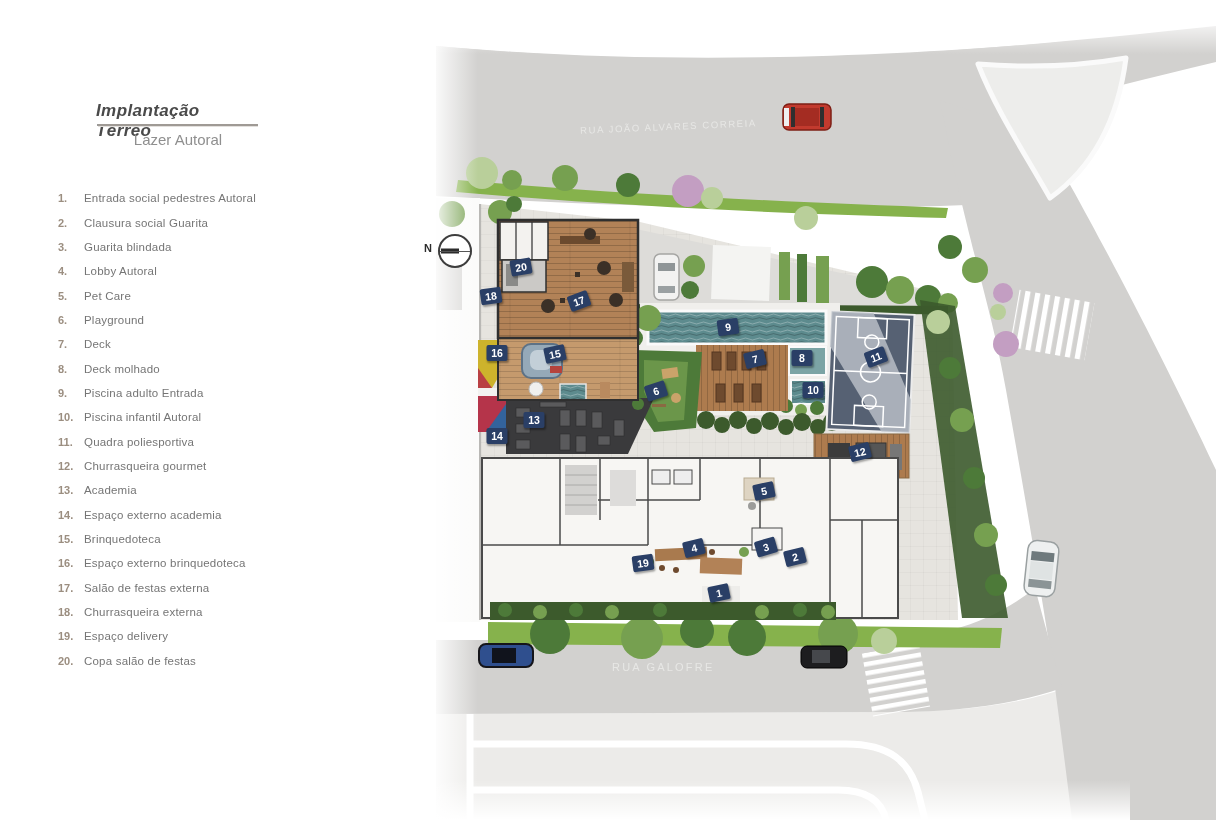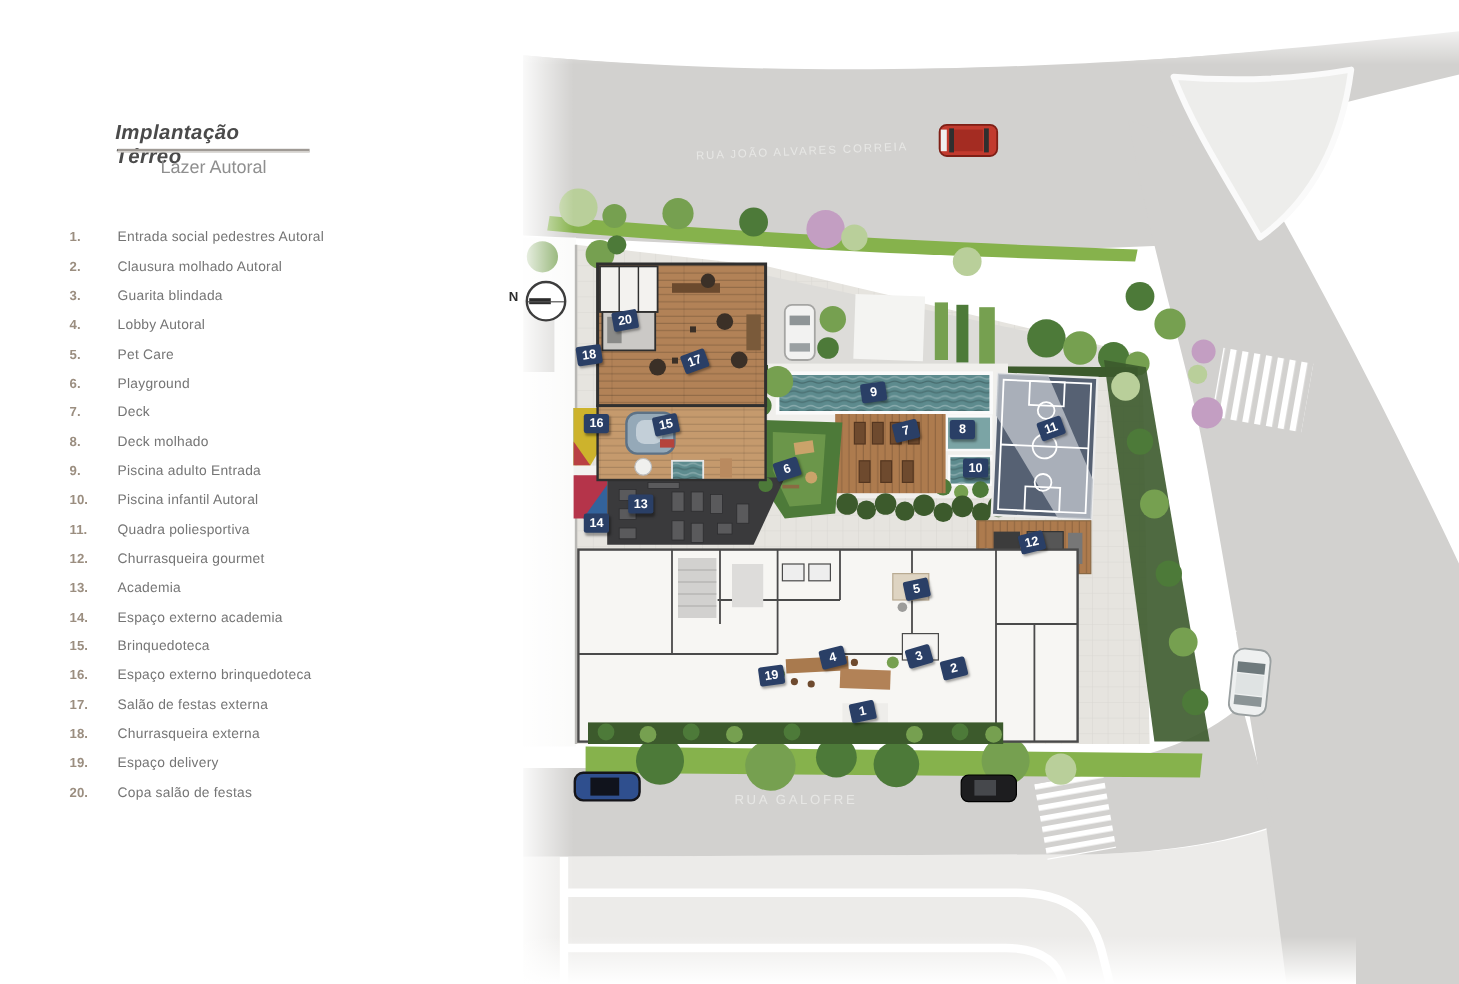--- a/index.html
+++ b/index.html
@@ -9,21 +9,21 @@
   .legend-title{position:absolute;left:96px;top:101px;width:164px;text-align:left;
     font-size:17px;font-weight:bold;letter-spacing:.4px;color:var(--title-text);font-style:italic;}
   .legend-divider{position:absolute;left:98px;top:124px;width:160px;height:2px;
     background:#9f9a95;border-bottom:1px solid #e3e0dd;}
   .legend-subtitle{position:absolute;left:98px;top:131px;width:160px;text-align:center;
     font-size:15px;color:#8f8f8f;}
   .legend-list{position:absolute;left:58px;top:186px;width:260px;}
   .legend-row{display:flex;align-items:center;height:24.35px;}
   .legend-num{width:20px;text-align:left;font-size:11px;font-weight:bold;
     color:var(--legend-number);flex:0 0 20px;}
-  .legend-label{margin-left:20px;font-size:11.5px;color:var(--legend-text);letter-spacing:.2px;}
+  .legend-label{margin-left:6px;font-size:11.5px;color:var(--legend-text);letter-spacing:.2px;}
   
   .plan-svg{position:absolute;left:0;top:0;width:1216px;height:820px;}
   .street-label{position:absolute;white-space:nowrap;color:var(--street-text);
     font-size:9.5px;letter-spacing:1.6px;}
   .lbl-correia{left:580px;top:121px;transform:rotate(-2.5deg);}
   .lbl-garapeba{left:1006px;top:436px;transform:rotate(74deg);transform-origin:left top;
     letter-spacing:2px;color:rgba(255,255,255,.85);}
   .lbl-galofre{left:612px;top:661px;font-size:11px;letter-spacing:2.2px;}
   .compass{position:absolute;left:438px;top:234px;width:30px;height:30px;border:2px solid #3d3d3d;
     border-radius:50%;background:#fff;}
@@ -416,21 +416,21 @@
   <div class="legend-title">Implantação Térreo</div>
   <div class="legend-divider"></div>
   <div class="legend-subtitle">Lazer Autoral</div>
   <div class="legend-list">
       <div class="legend-row">
         <span class="legend-num">1.</span>
         <span class="legend-label">Entrada social pedestres Autoral</span>
       </div>
       <div class="legend-row">
         <span class="legend-num">2.</span>
-        <span class="legend-label">Clausura molhado Autoral</span>
+        <span class="legend-label">Clausura social Guarita</span>
       </div>
       <div class="legend-row">
         <span class="legend-num">3.</span>
         <span class="legend-label">Guarita blindada</span>
       </div>
       <div class="legend-row">
         <span class="legend-num">4.</span>
         <span class="legend-label">Lobby Autoral</span>
       </div>
       <div class="legend-row">

